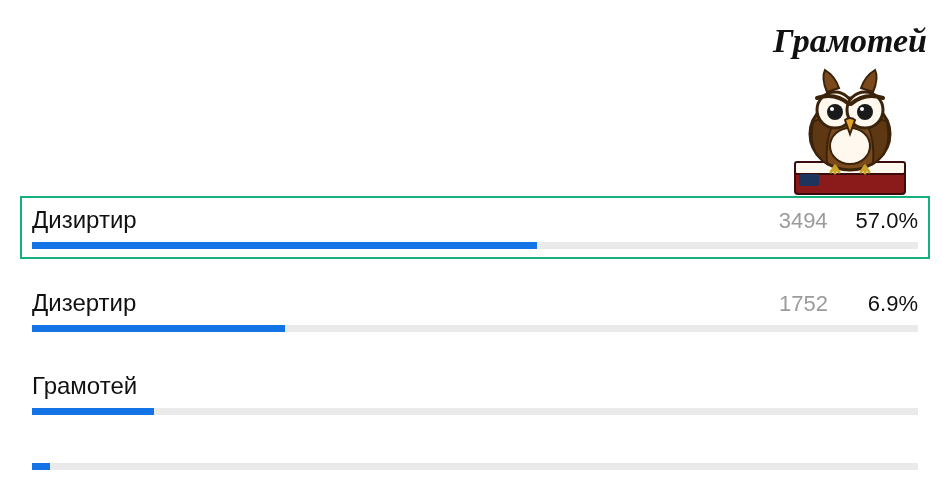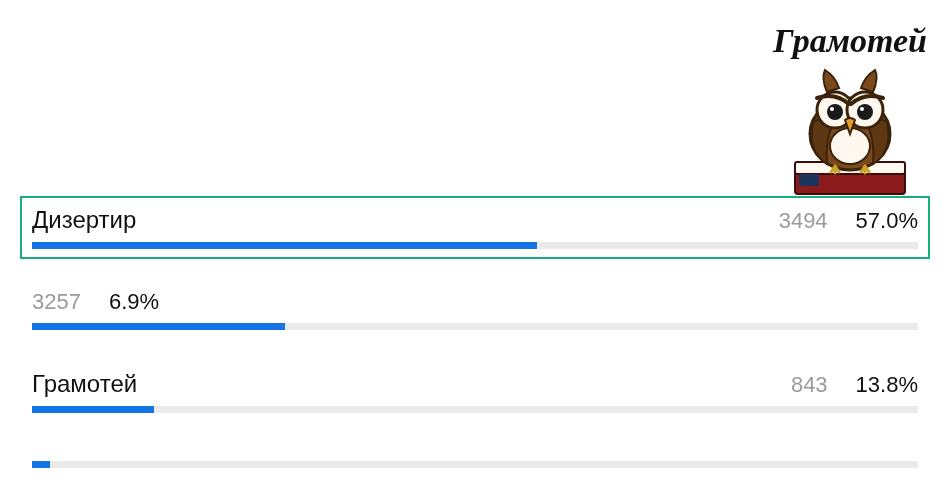--- a/index.html
+++ b/index.html
@@ -52,21 +52,21 @@
     font-size: 24px;
     color: #111;
   }
   .nums {
     display: flex;
     align-items: baseline;
     gap: 28px;
     font-size: 22px;
   }
   .count { color: #9b9b9b; }
-  .pct   { color: #111; min-width: 62px; }
+  .pct   { color: #111; min-width: 62px; text-align: right; }
   .bar-track {
     margin-top: 8px;
     height: 7px;
     background: #eaeaea;
     width: 100%;
   }
   .bar-fill {
     height: 100%;
     background: #1474e6;
   }
@@ -109,50 +109,47 @@
       <path d="M50 104 l-4 6 m4 -6 l0 7 m0 -7 l4 6" stroke="#caa22a" stroke-width="3" fill="none" stroke-linecap="round"></path>
       <path d="M80 104 l-4 6 m4 -6 l0 7 m0 -7 l4 6" stroke="#caa22a" stroke-width="3" fill="none" stroke-linecap="round"></path>
     </svg>
   </div>
 </div>
 
 <div class="options">
 
   <div class="option correct">
     <div class="row">
-      <span class="label">Дизертир</span>
+      <span class="label">Дизиртир</span>
       <span class="nums">
         <span class="count">3494</span>
         <span class="pct">57.0%</span>
       </span>
     </div>
     <div class="bar-track">
       <div class="bar-fill" style="width:57%"></div>
     </div>
   </div>
 
   <div class="option">
     <div class="row">
+      <span class="label">Дизертир</span>
       <span class="nums">
-        <span class="count">3257</span>
+        <span class="count">1752</span>
         <span class="pct">6.9%</span>
       </span>
     </div>
     <div class="bar-track">
       <div class="bar-fill" style="width:28.6%"></div>
     </div>
   </div>
 
   <div class="option">
     <div class="row">
       <span class="label">Грамотей</span>
-      <span class="nums">
-        <span class="count">843</span>
-        <span class="pct">13.8%</span>
-      </span>
     </div>
     <div class="bar-track">
       <div class="bar-fill" style="width:13.8%"></div>
     </div>
   </div>
 
   <div class="option">
     <div class="bar-track">
       <div class="bar-fill" style="width:2%"></div>
     </div>

